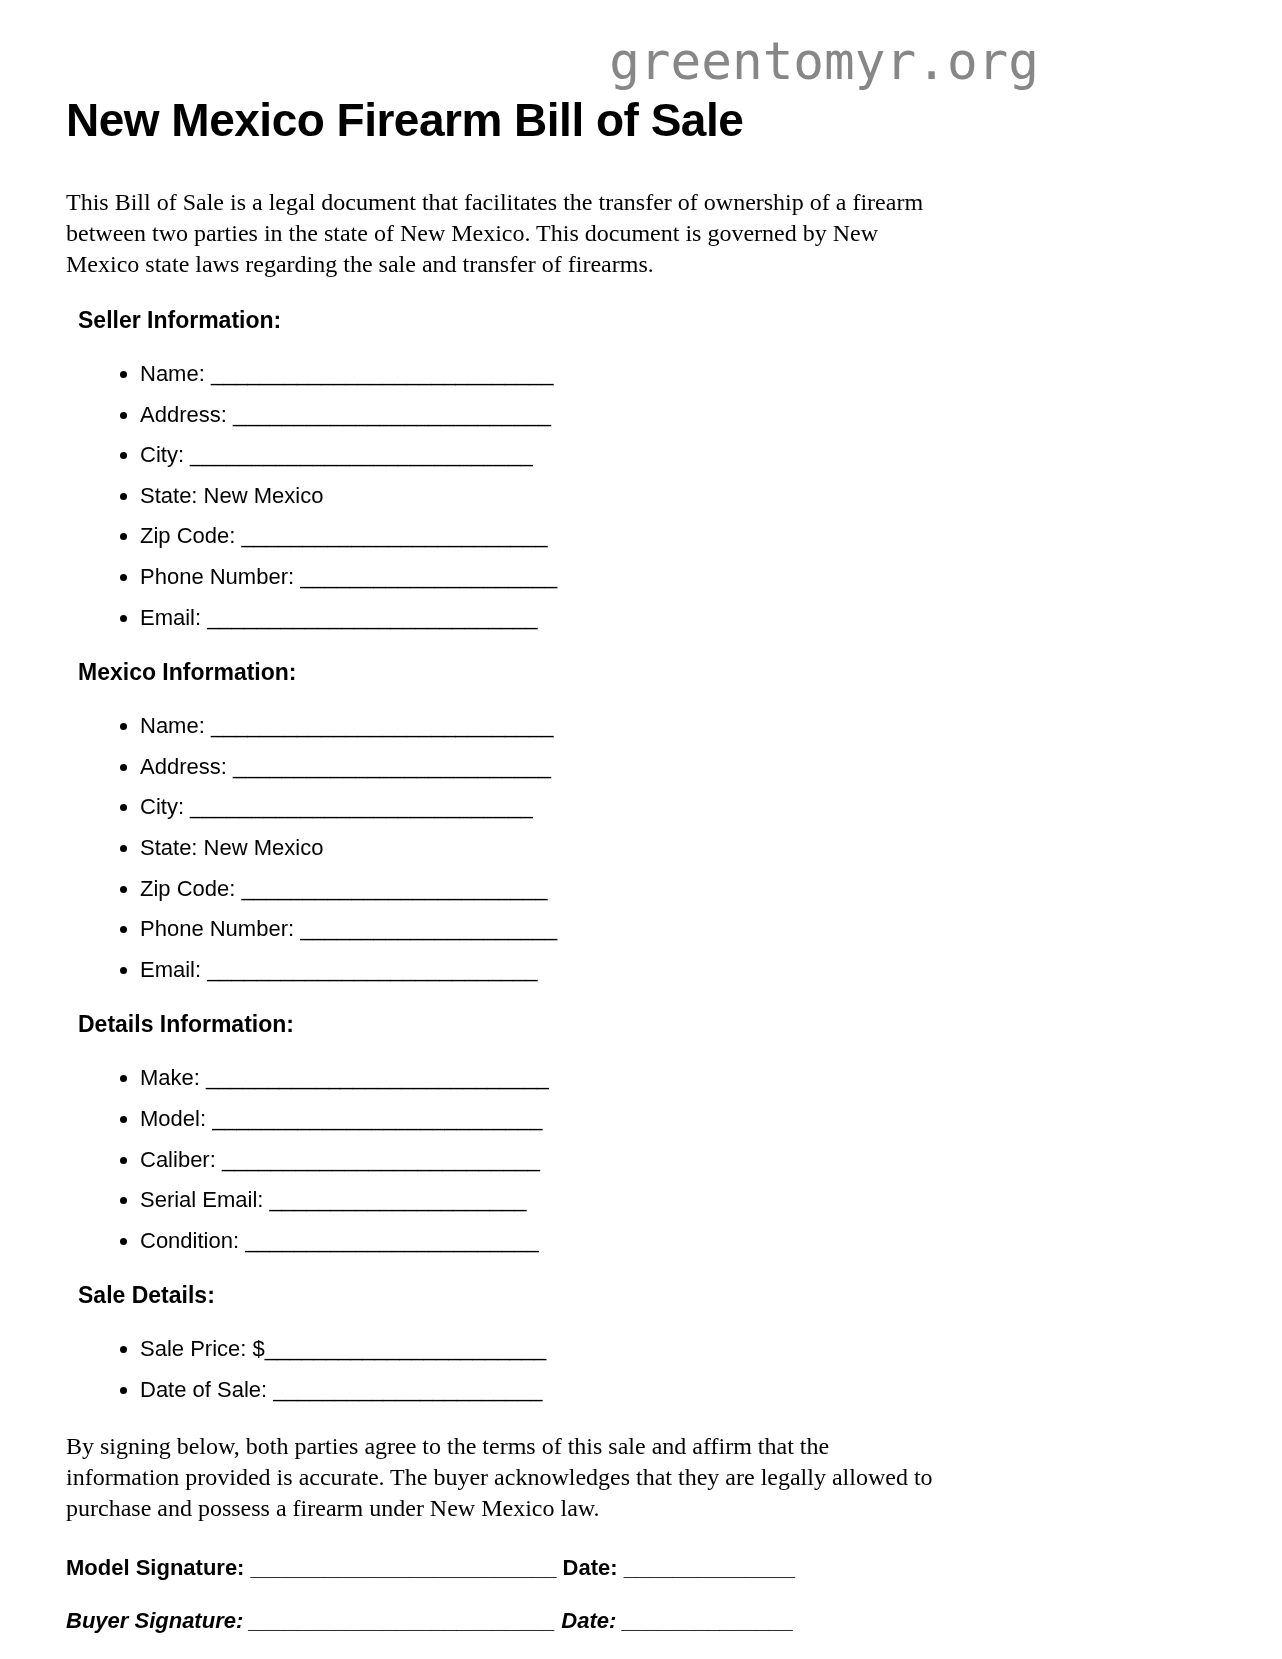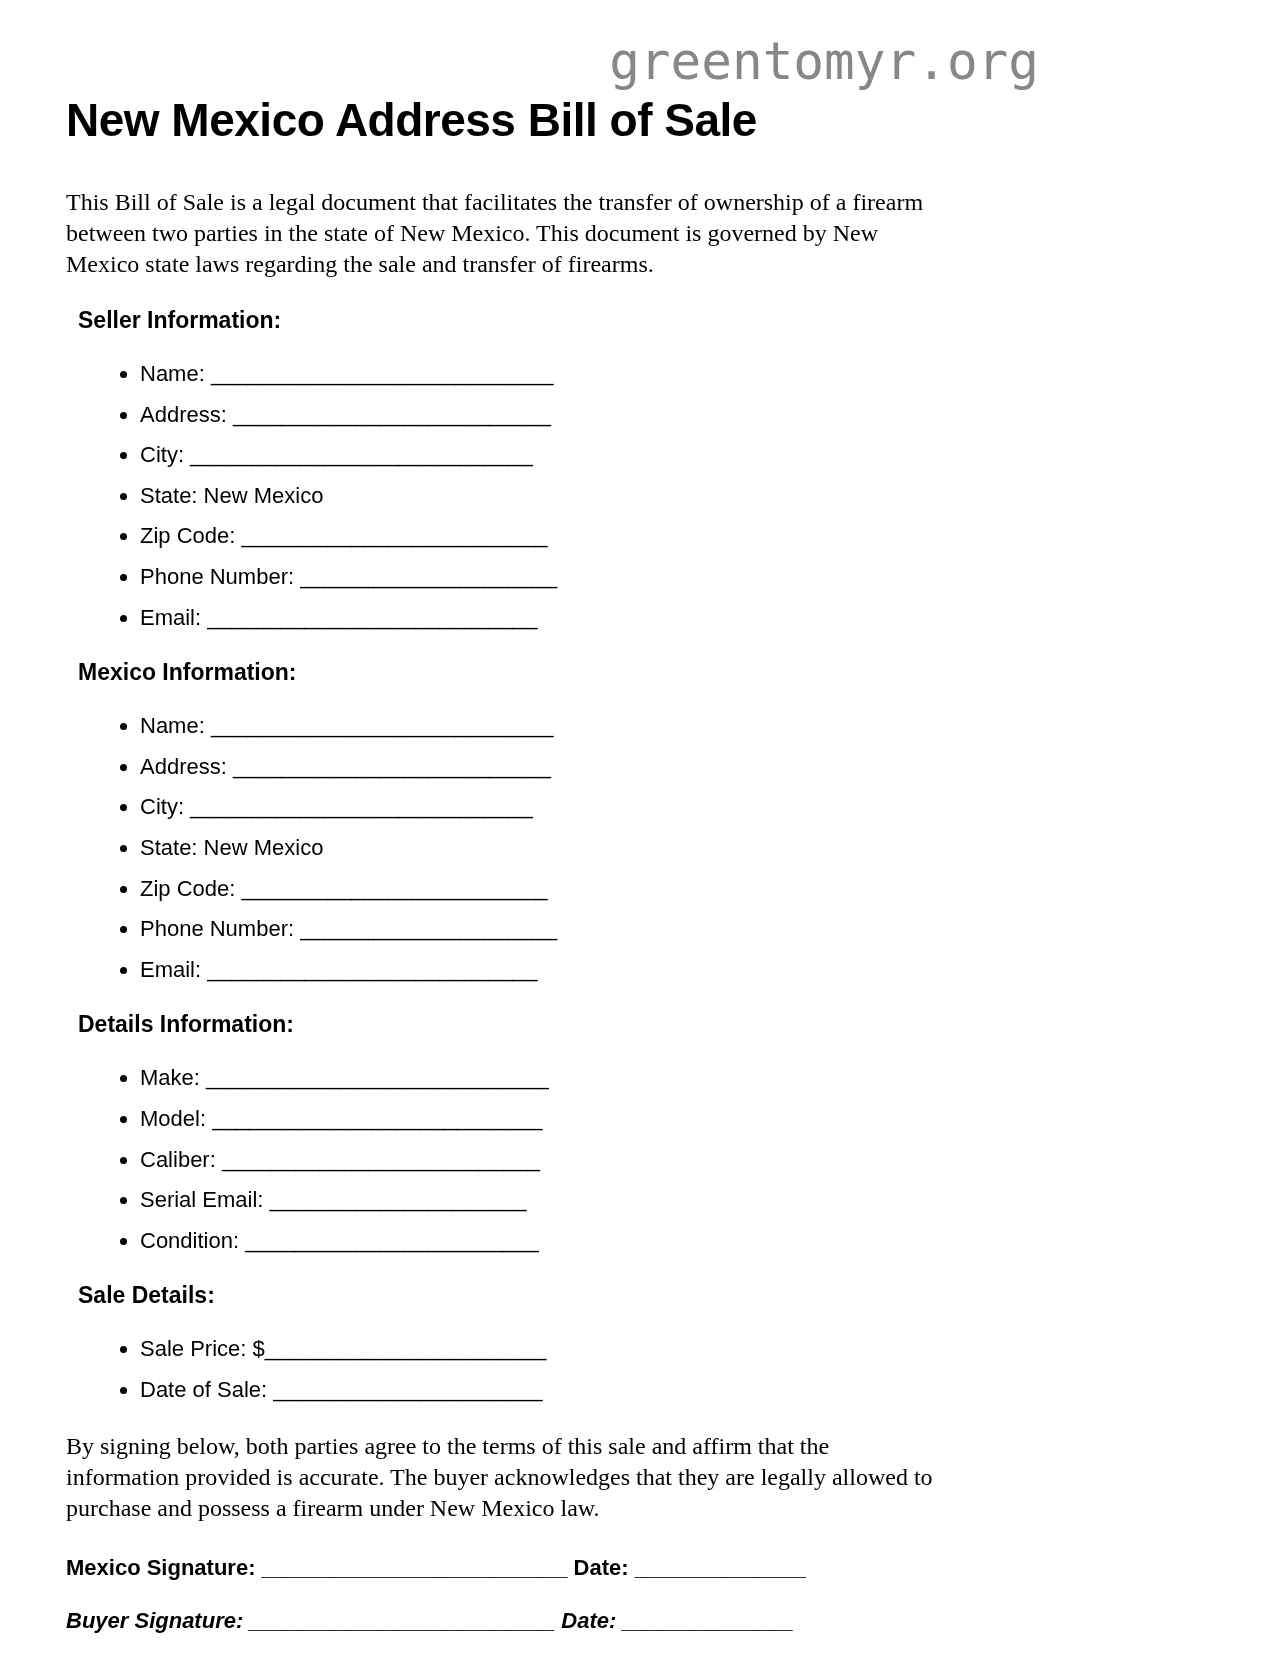--- a/index.html
+++ b/index.html
@@ -58,21 +58,21 @@
   }
   .sig + .sig { margin-top: 24px; font-style: italic; }
 </style>
 </head>
 <body>
 
 <div class="page">
 
   <div class="watermark">greentomyr.org</div>
 
-  <h1 class="doc-title">New Mexico Address Bill of Sale</h1>
+  <h1 class="doc-title">New Mexico Firearm Bill of Sale</h1>
 
   <p class="para">This Bill of Sale is a legal document that facilitates the transfer of ownership of a firearm
 between two parties in the state of New Mexico. This document is governed by New
 Mexico state laws regarding the sale and transfer of firearms.</p>
 
   <h2 class="section-heading">Seller Information:</h2>
   <ul class="field-list">
     <li>Name: ____________________________</li>
     <li>Address: __________________________</li>
     <li>City: ____________________________</li>
@@ -105,16 +105,16 @@
   <h2 class="section-heading">Sale Details:</h2>
   <ul class="field-list">
     <li>Sale Price: $_______________________</li>
     <li>Date of Sale: ______________________</li>
   </ul>
 
   <p class="para">By signing below, both parties agree to the terms of this sale and affirm that the
 information provided is accurate. The buyer acknowledges that they are legally allowed to
 purchase and possess a firearm under New Mexico law.</p>
 
-  <p class="sig">Mexico Signature: _________________________ Date: ______________</p>
+  <p class="sig">Model Signature: _________________________ Date: ______________</p>
   <p class="sig">Buyer Signature: _________________________ Date: ______________</p>
 
 </div>
 
 </body></html>

